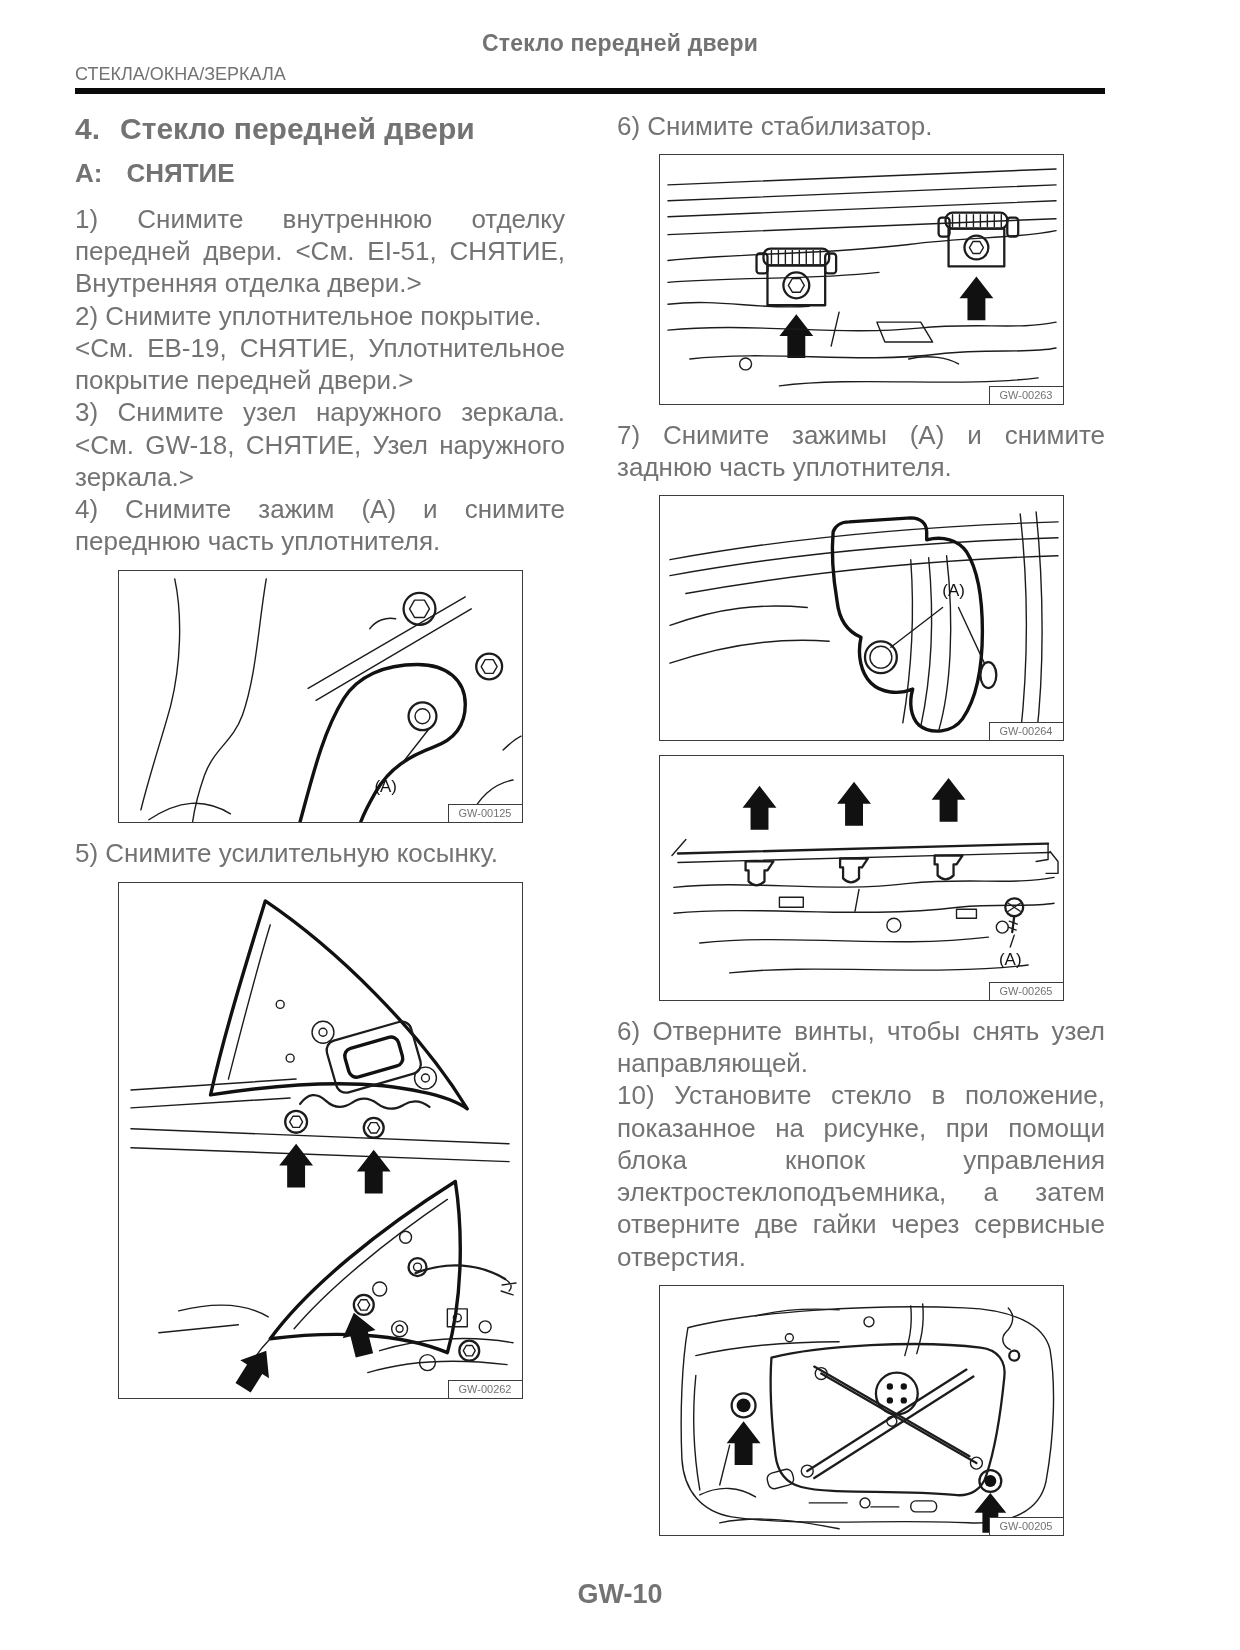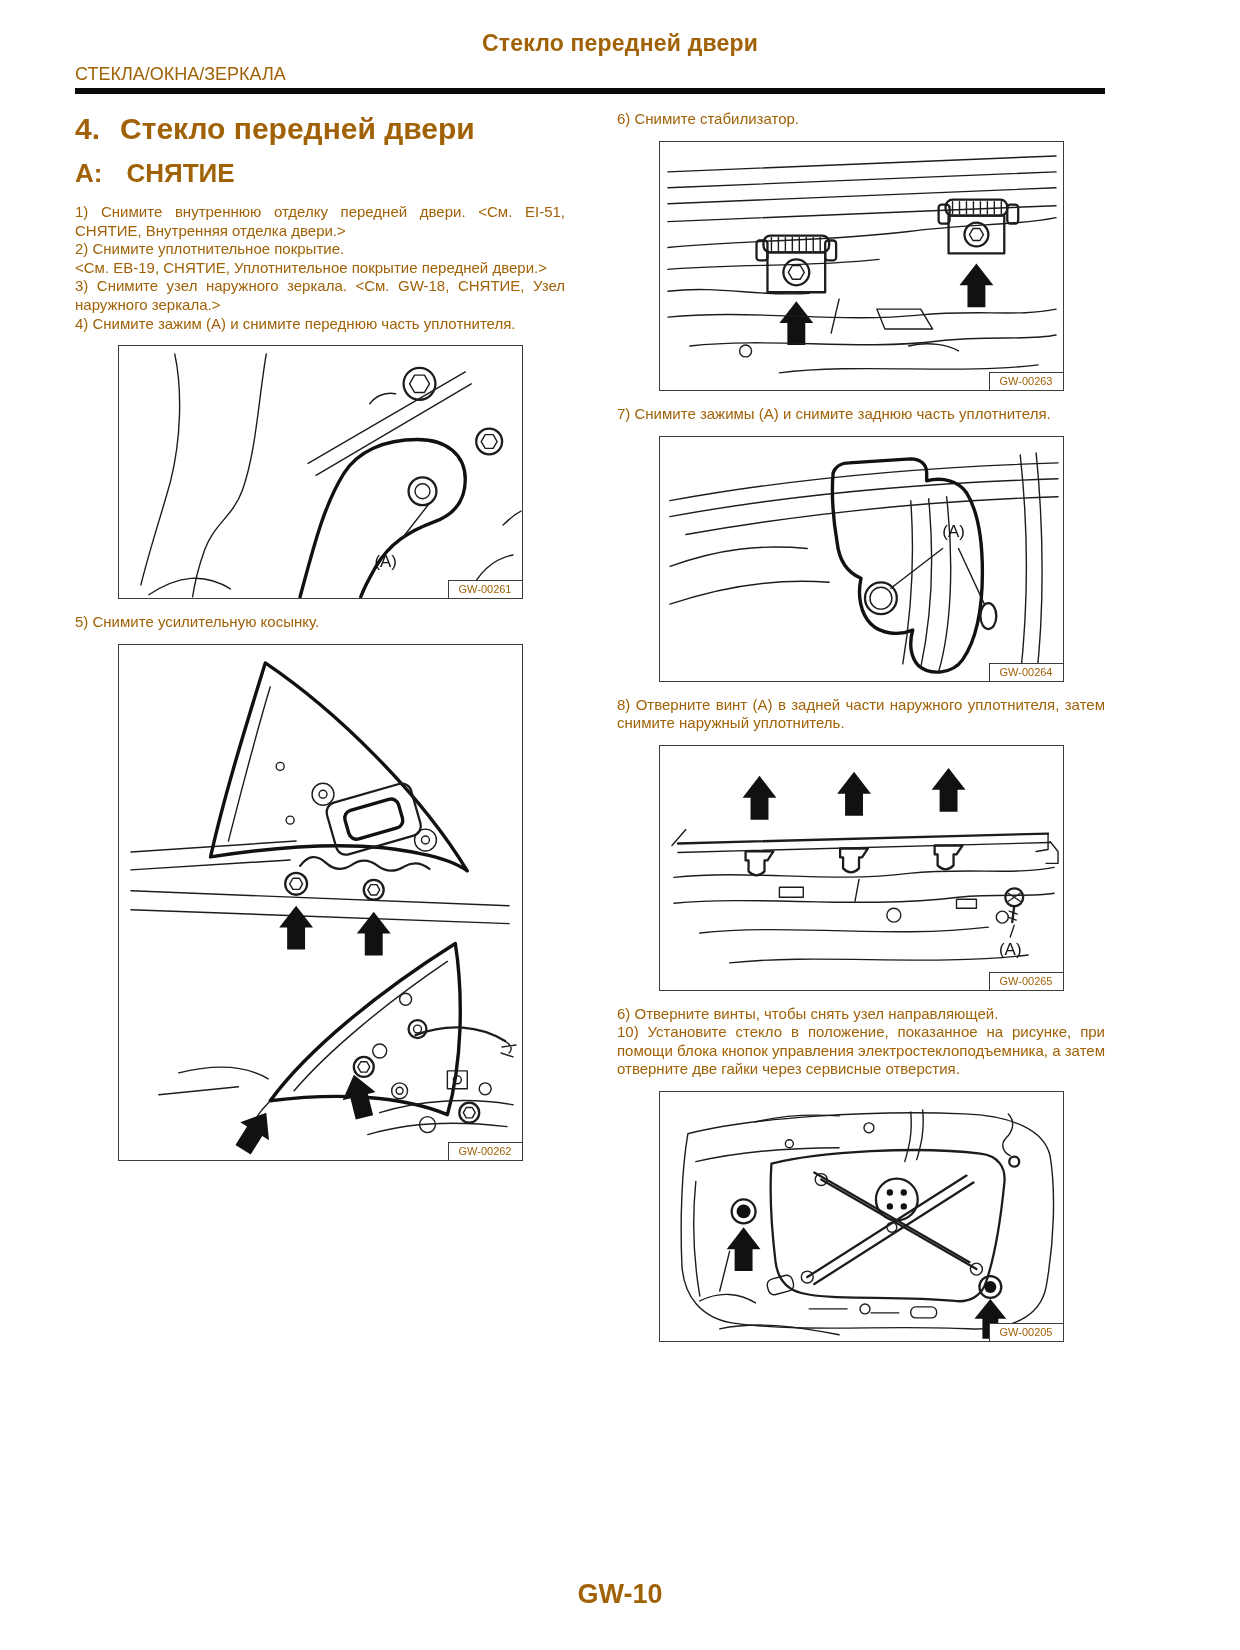--- a/index.html
+++ b/index.html
@@ -1,27 +1,27 @@
 <!DOCTYPE html>
 <html><head>
 <meta charset="utf-8">
 <style>
   html,body{margin:0;padding:0;background:#fff;}
   .page{position:relative;width:1240px;height:1650px;background:#fff;overflow:hidden;
-        font-family:"Liberation Sans",sans-serif;color:#a16207;}
+        font-family:"Liberation Sans",sans-serif;color:#737373;}
   .doc-title{position:absolute;top:30px;left:0;right:0;text-align:center;
              font-size:23px;font-weight:700;letter-spacing:.2px;}
   .breadcrumb{position:absolute;top:64px;left:75px;font-size:18px;}
   .head-rule{position:absolute;top:88px;left:75px;width:1030px;height:6px;background:#0a0a0a;}
   .col{position:absolute;top:110px;}
   .col-left{left:75px;width:490px;}
   .col-right{left:617px;width:488px;}
   h1.sec{display:flex;gap:20px;margin:2px 0 12px;font-size:30px;font-weight:700;}
   h2.sub{display:flex;gap:24px;margin:0 0 14px;font-size:26px;font-weight:700;}
-  p.step{margin:0;font-size:15px;line-height:1.24;text-align:justify;}
+  p.step{margin:0;font-size:26px;line-height:1.24;text-align:justify;}
   figure.figure{position:relative;width:403px;margin:12px auto 14px;border:1.5px solid #3c3c3c;
                 background:#fff;padding:0;}
   figure.figure svg{display:block;width:100%;height:auto;}
   .figcap{position:absolute;right:0;bottom:0;background:#fff;border-top:1.5px solid #3c3c3c;
           border-left:1.5px solid #3c3c3c;padding:2px 10px 3px;font-size:11px;}
   .footer{position:absolute;bottom:40px;left:0;right:0;text-align:center;
           font-size:27px;font-weight:700;}
   
   .ln{fill:none;stroke:#1c1c1c;stroke-width:1.4;stroke-linecap:round;stroke-linejoin:round;}
   .md{fill:none;stroke:#1c1c1c;stroke-width:2.3;stroke-linecap:round;stroke-linejoin:round;}
@@ -67,21 +67,21 @@
         <circle class="ln" cx="305" cy="146" r="7.5"></circle>
         <path class="ln" d="M312,158 L284,194"></path>
         <circle class="md" cx="302" cy="38" r="16"></circle>
         <polygon class="ln" points="312,38 307,46.7 297,46.7 292,38 297,29.3 307,29.3"></polygon>
         <circle class="md" cx="372" cy="96" r="13"></circle>
         <polygon class="ln" points="380,96 376,102.9 368,102.9 364,96 368,89.1 376,89.1"></polygon>
         <path class="ln" d="M352,250 C360,228 376,214 396,210"></path>
         <path class="ln" d="M386,180 C394,172 400,168 404,166"></path>
         <text class="lbl" x="268" y="222" text-anchor="middle">(A)</text>
       </svg>
-      <div class="figcap">GW-00261</div>
+      <div class="figcap">GW-00125</div>
     </figure>
 
     <p class="step">5) Снимите усилительную косынку.</p>
 
     <figure class="figure">
       <svg viewBox="0 0 405 518">
 
         <path class="tk" d="M147,18 C128,80 106,150 92,213 C150,204 236,194 304,210 C324,214 340,220 350,227 C302,148 218,66 147,18 Z"></path>
         <path class="ln" d="M152,42 C136,95 122,150 110,197"></path>
         <circle class="ln" cx="162" cy="122" r="4"></circle>
@@ -191,21 +191,20 @@
         <ellipse class="md" cx="330" cy="180" rx="8" ry="13"></ellipse>
         <path class="ln" d="M284,112 L232,152"></path>
         <path class="ln" d="M300,112 L326,168"></path>
         <path class="ln" d="M362,18 C370,90 370,170 362,242"></path>
         <path class="ln" d="M378,16 C386,95 386,178 378,244"></path>
         <text class="lbl" x="295" y="100" text-anchor="middle">(A)</text>
       </svg>
       <div class="figcap">GW-00264</div>
     </figure>
 
-    <p class="step">8) Отверните винт (A) в задней части наружного уплотнителя, затем снимите наружный уплотнитель.</p>
 
     <figure class="figure">
       <svg viewBox="0 0 405 245">
         <path class="md" d="M18,98 L390,88"></path>
         <path class="ln" d="M18,107 L392,97"></path>
         <path class="ln" d="M26,84 L12,100"></path>
         <path class="ln" d="M390,88 L390,104 L378,106"></path>
         <path class="ln" d="M392,96 l8,10 v12 h-12"></path>
         <path class="md" d="M86,106 h28 l-6,9 h-3 v11 q-8,8 -16,0 v-11 h-3 z"></path>
         <path class="md" d="M181,103 h28 l-6,9 h-3 v11 q-8,8 -16,0 v-11 h-3 z"></path>

